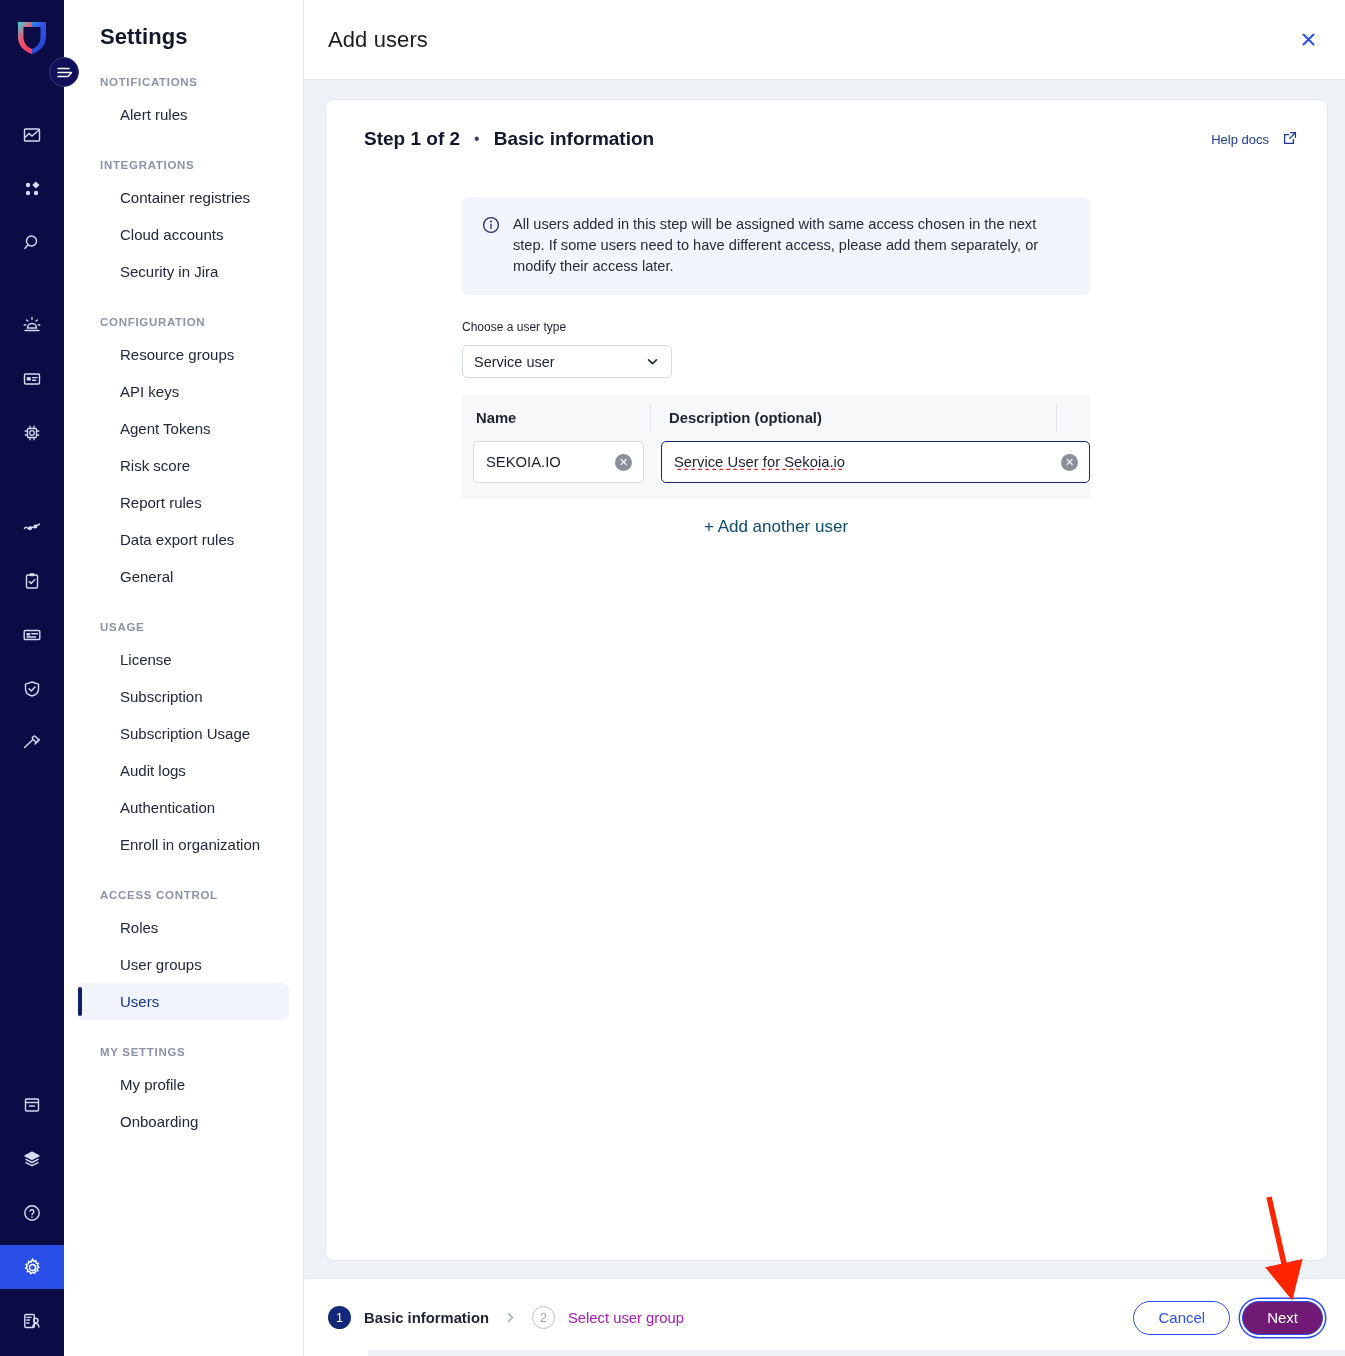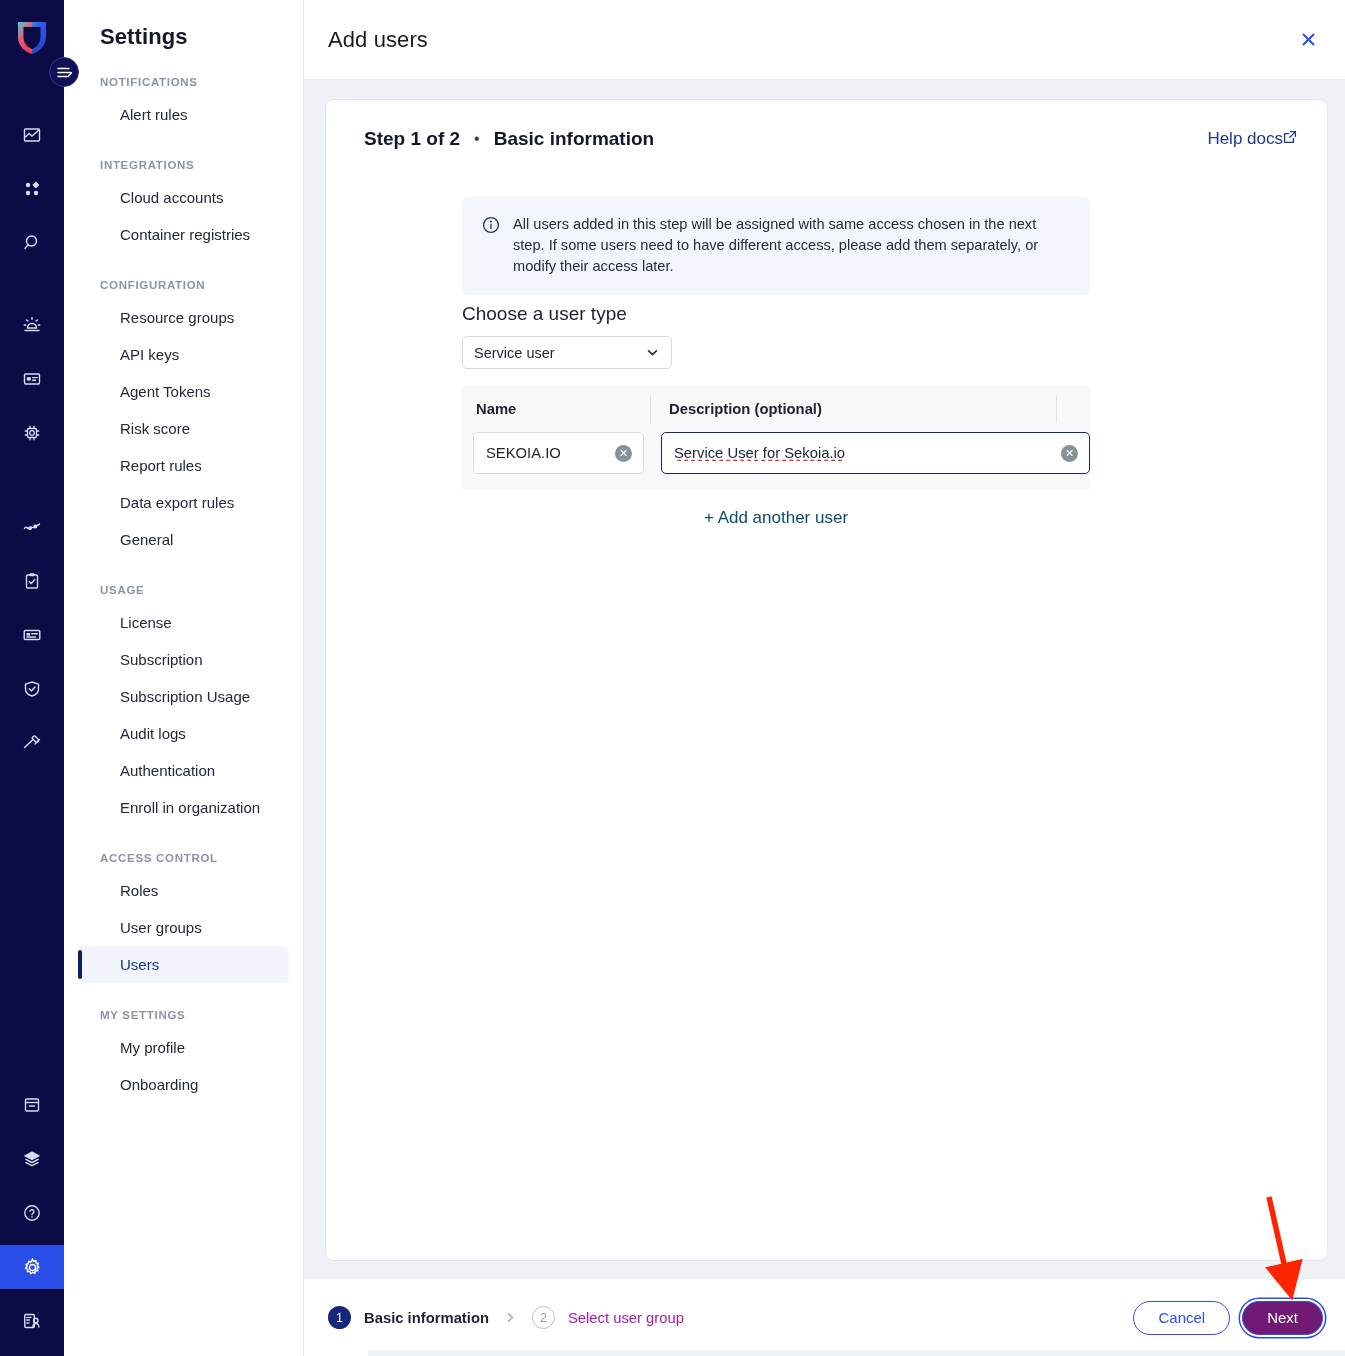--- a/index.html
+++ b/index.html
@@ -74,31 +74,31 @@
   }
   .card {
     background: #ffffff; border-radius: 8px; height: 100%;
     padding: 28px 30px 0 38px; box-shadow: 0 0 0 1px rgba(22,40,90,.05);
   }
   .card-head { display: flex; align-items: center; }
   .step-label { font-size: 19px; font-weight: 700; color: #12172b; }
   .dotsep { margin: 0 14px; color: #3a4156; font-size: 16px; }
   .step-name { font-size: 19px; font-weight: 700; color: #12172b; }
   .help-docs {
-    margin-left: auto; font-size: 17px; color: #1b3a8c; display: flex; align-items: center; gap: 0;
+    margin-left: auto; font-size: 13px; color: #1b3a8c; display: flex; align-items: center; gap: 14px;
   }
 
   .info-box {
     margin: 47px 0 0 98px; width: 628px; background: #f2f5fb; border-radius: 6px;
     padding: 17px 20px 18px 20px; display: flex; gap: 13px;
   }
   .info-icon { flex: 0 0 18px; margin-top: 2px; color: #22306b; }
   .info-text { font-size: 14.6px; line-height: 21px; color: #252b3d; }
 
-  .field-label { margin: 8px 0 0 98px; font-size: 19px; color: #1d2233; }
+  .field-label { margin: 25px 0 0 98px; font-size: 12px; color: #1d2233; }
   .select-wrap {
     margin: 11px 0 0 98px; width: 210px; height: 33px; border: 1px solid #d4d9e3;
     border-radius: 5px; display: flex; align-items: center; padding: 0 11px;
     background: #fff; font-size: 14.5px; color: #1d2233; justify-content: center;
   }
   .select-wrap .chev { margin-left: auto; color: #2b3244; display:flex; }
 
   .user-table {
     margin: 17px 0 0 98px; width: 628px; background: #f7f8fa; border-radius: 3px;
     padding: 0 0 16px 0;
@@ -322,22 +322,23 @@
     </div>
   </div>
 
   <div class="sidebar">
     <h1>Settings</h1>
 
     <div class="nav-section">NOTIFICATIONS</div>
     <div class="nav-item">Alert rules</div>
 
     <div class="nav-section">INTEGRATIONS</div>
+    <div class="nav-item">Container registries</div>
     <div class="nav-item">Cloud accounts</div>
-    <div class="nav-item">Container registries</div>
+    <div class="nav-item">Security in Jira</div>
 
     <div class="nav-section">CONFIGURATION</div>
     <div class="nav-item">Resource groups</div>
     <div class="nav-item">API keys</div>
     <div class="nav-item">Agent Tokens</div>
     <div class="nav-item">Risk score</div>
     <div class="nav-item">Report rules</div>
     <div class="nav-item">Data export rules</div>
     <div class="nav-item">General</div>
 

